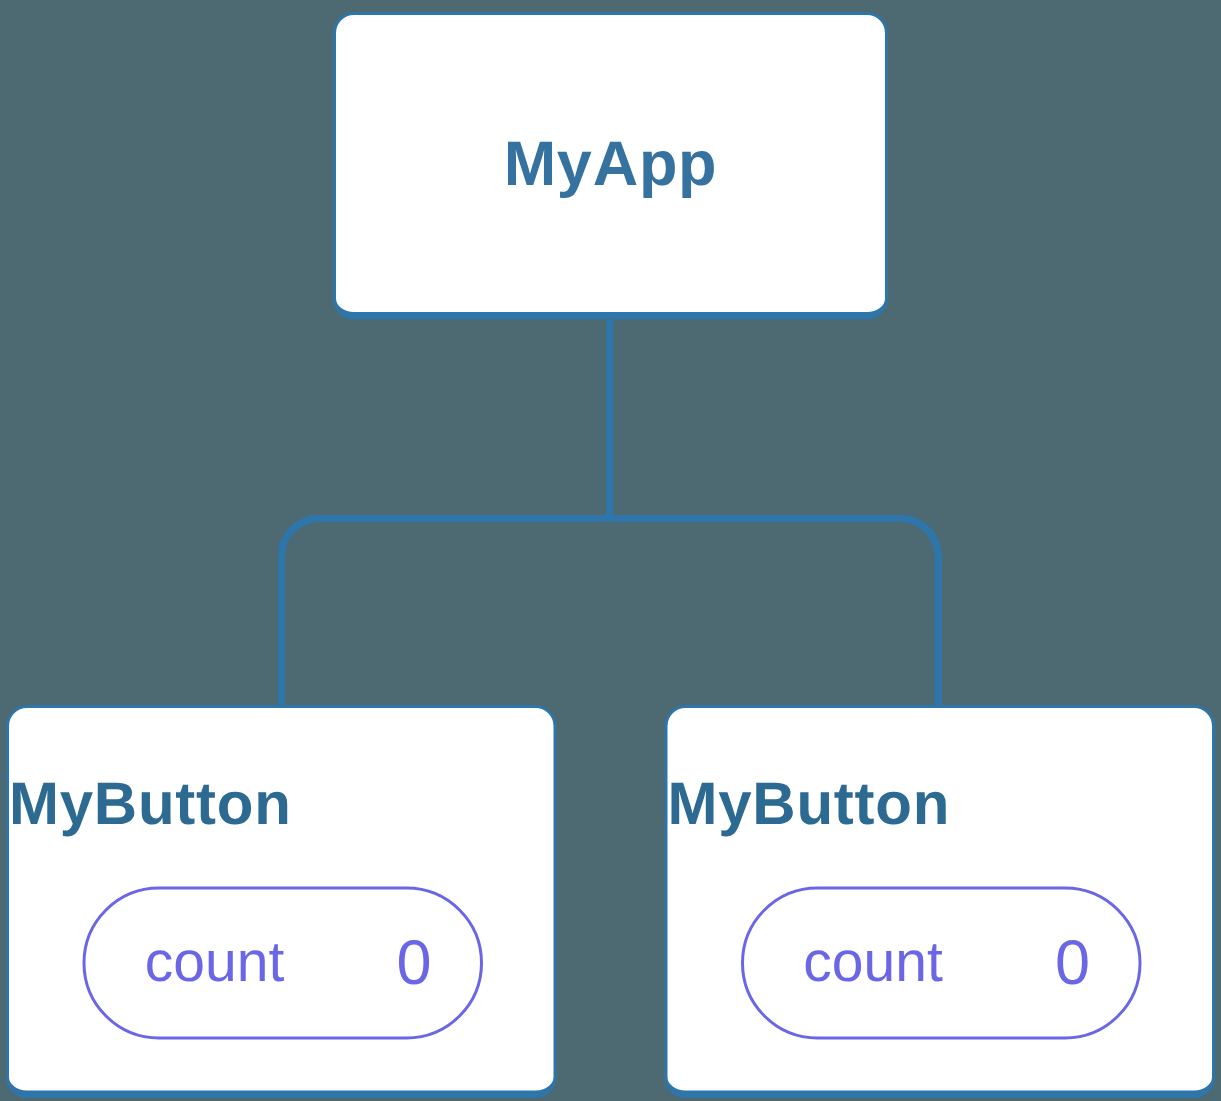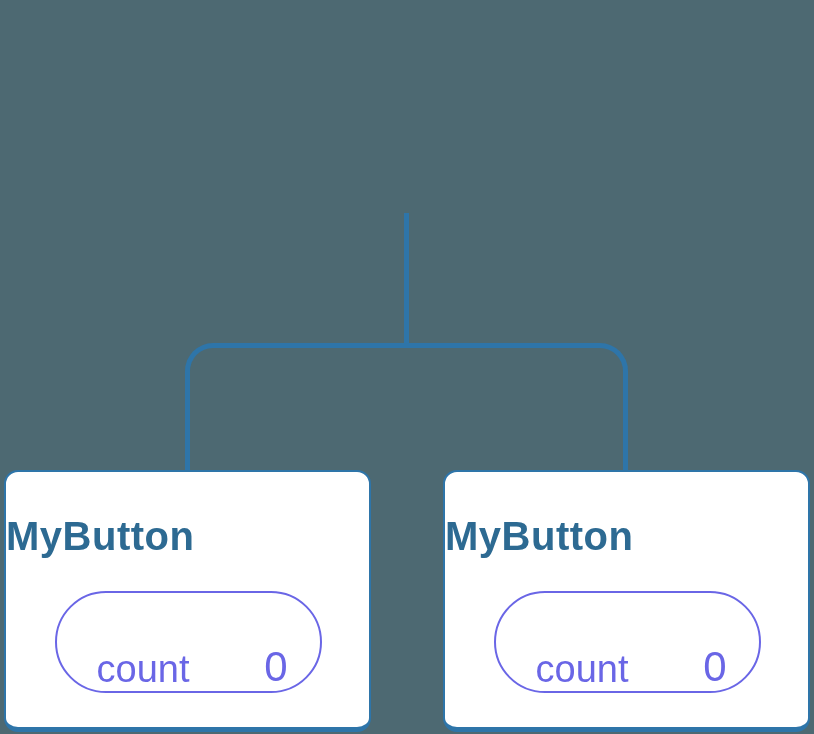--- a/index.html
+++ b/index.html
@@ -82,21 +82,21 @@
     position: absolute;
     left: 49px;
     top: 119px;
     width: 267px;
     height: 102px;
     box-sizing: border-box;
     border: 2.5px solid var(--color-state-accent, #6A66E6);
     border-radius: 60px;
     overflow: hidden;
     display: flex;
-    align-items: flex-end;
+    align-items: center;
     color: var(--color-state-accent, #6A66E6);
   }
   .state-key {
     width: 172px;
     display: flex;
     align-items: center;
     justify-content: center;
     font-size: 38px;
   }
   .state-divider {
@@ -109,20 +109,23 @@
     align-items: center;
     justify-content: center;
     font-size: 42px;
   }
 </style>
 </head>
 <body>
 
 <div class="canvas">
 
+  <div class="node root-node">
+    <span class="node-label">MyApp</span>
+  </div>
 
   <div class="stem"></div>
   <div class="bracket"></div>
 
   <div class="node child-node child-left">
     <div class="child-title">MyButton</div>
     <div class="state-pill">
       <span class="state-key">count</span>
       <span class="state-divider"></span>
       <span class="state-value">0</span>

